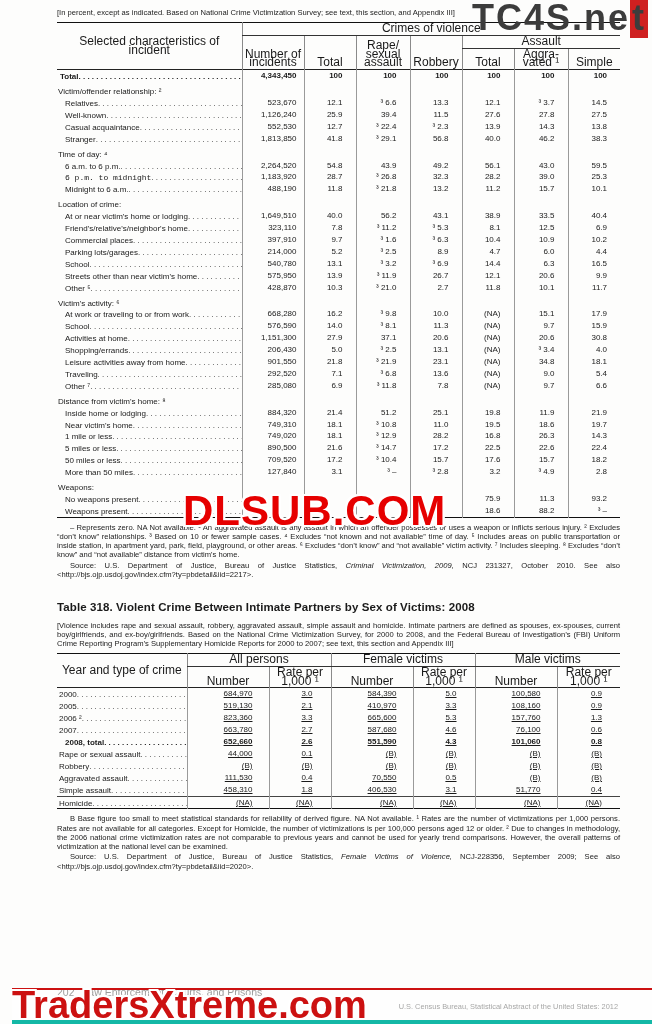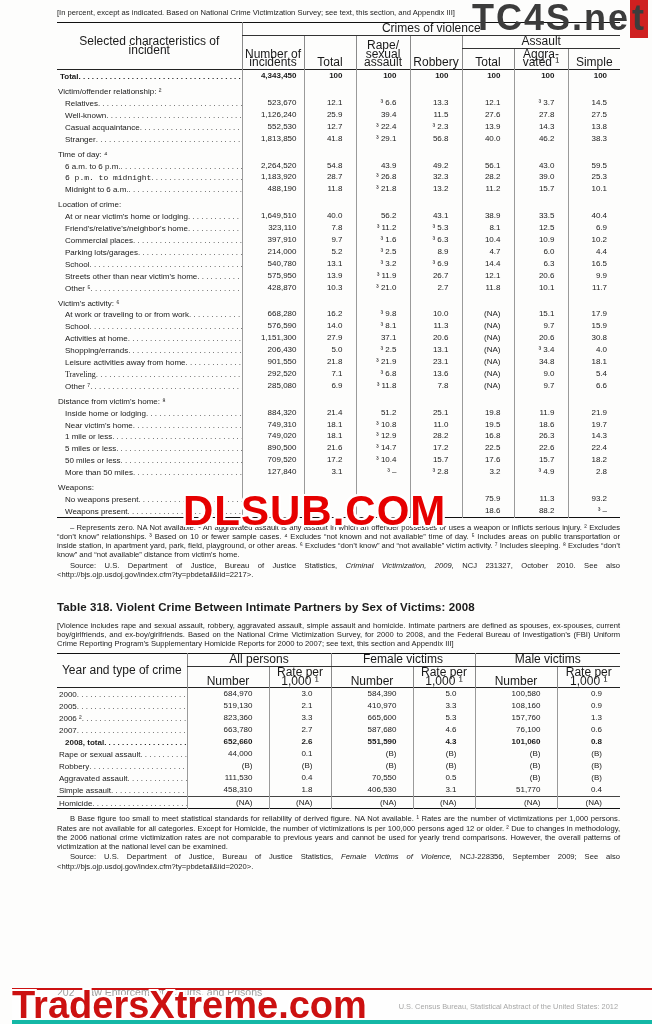--- a/index.html
+++ b/index.html
@@ -23,21 +23,21 @@
   .lbl{white-space:nowrap;}
   .dots{flex:1;overflow:hidden;white-space:nowrap;}
   .dots::after{content:" . . . . . . . . . . . . . . . . . . . . . . . . . . . . . . . . . . . . . . . . . . . . . . . . . . . . . . . .";}
   td.val{border-left:1px solid #9a9a9a;text-align:right;white-space:nowrap;}
   table.t td{line-height:9.9px;vertical-align:bottom;}
   tr.sec td{padding-top:5px;}
   tr.b{font-weight:bold;}
   tr.rt td{border-top:1px solid #444;}
   #t317 td.val{padding-right:13px;}
   #t317 td.val:nth-child(2){padding-right:7px;}
-  #t318 td.val{padding-right:16px;}
+  #t318 td.val{padding-right:16px;text-decoration:underline;}
   #t318 td.val:nth-child(3),#t318 td.val:nth-child(5),#t318 td.val:nth-child(7){padding-right:18px;}
 
   .fnotes{font-size:7.6px;line-height:9.2px;text-align:justify;margin-top:5px;}
   .fnotes p{margin:0 0 1px 0;text-indent:13px;}
   .src i{font-style:italic;}
 
   .gap318{margin-top:22px;}
 
   .footer-line{position:absolute;left:57px;bottom:26px;font-size:10.5px;color:#222;}
   .footer-line .pgnum{margin-right:8px;}
@@ -452,21 +452,21 @@
             <td class="val">21.8</td>
             <td class="val">³ 21.9</td>
             <td class="val">23.1</td>
             <td class="val">(NA)</td>
             <td class="val">34.8</td>
             <td class="val">18.1</td>
           </tr>
           <tr>
             <td class="stub">
               <div class="sf">
-                <span class="lbl" style="padding-left: 8px; font-family: Liberation Serif, serif;">Traveling</span>
+                <span class="lbl" style="padding-left: 8px;">Traveling</span>
                 <span class="dots"></span>
               </div>
             </td>
             <td class="val">292,520</td>
             <td class="val">7.1</td>
             <td class="val">³ 6.8</td>
             <td class="val">13.6</td>
             <td class="val">(NA)</td>
             <td class="val">9.0</td>
             <td class="val">5.4</td>

